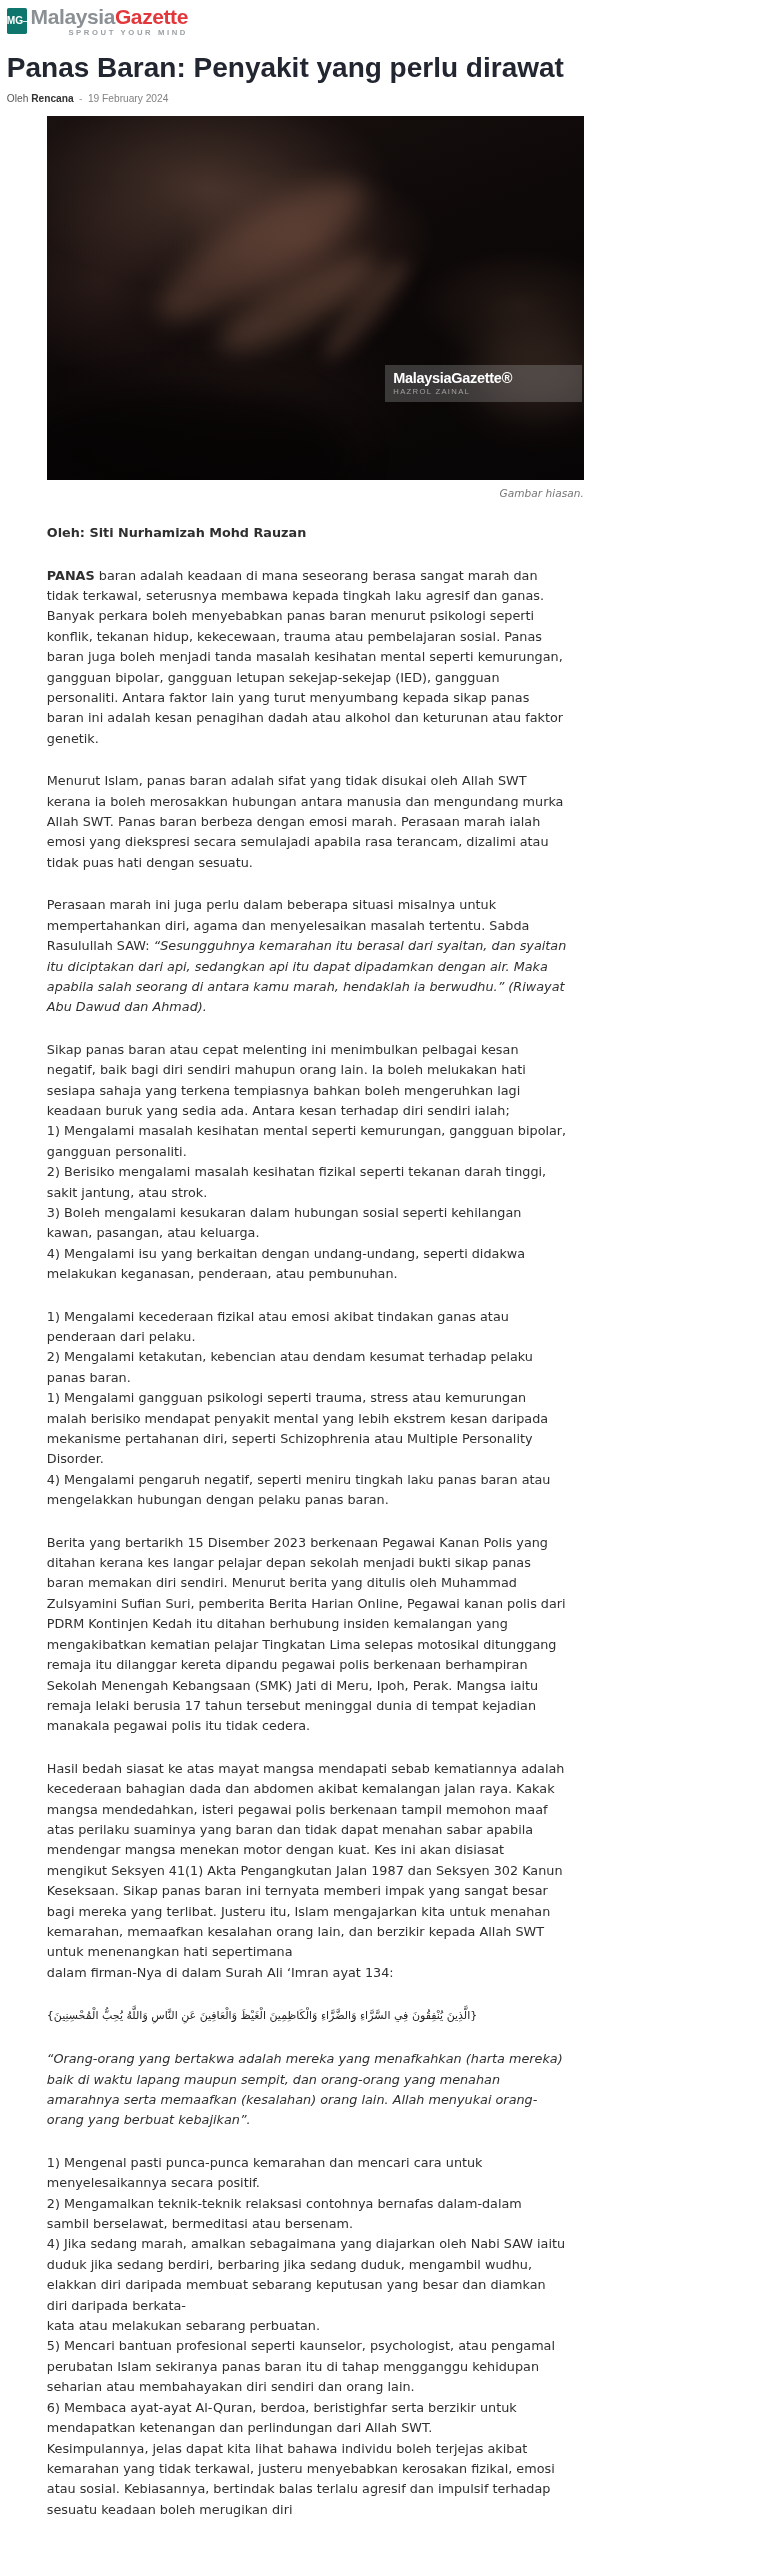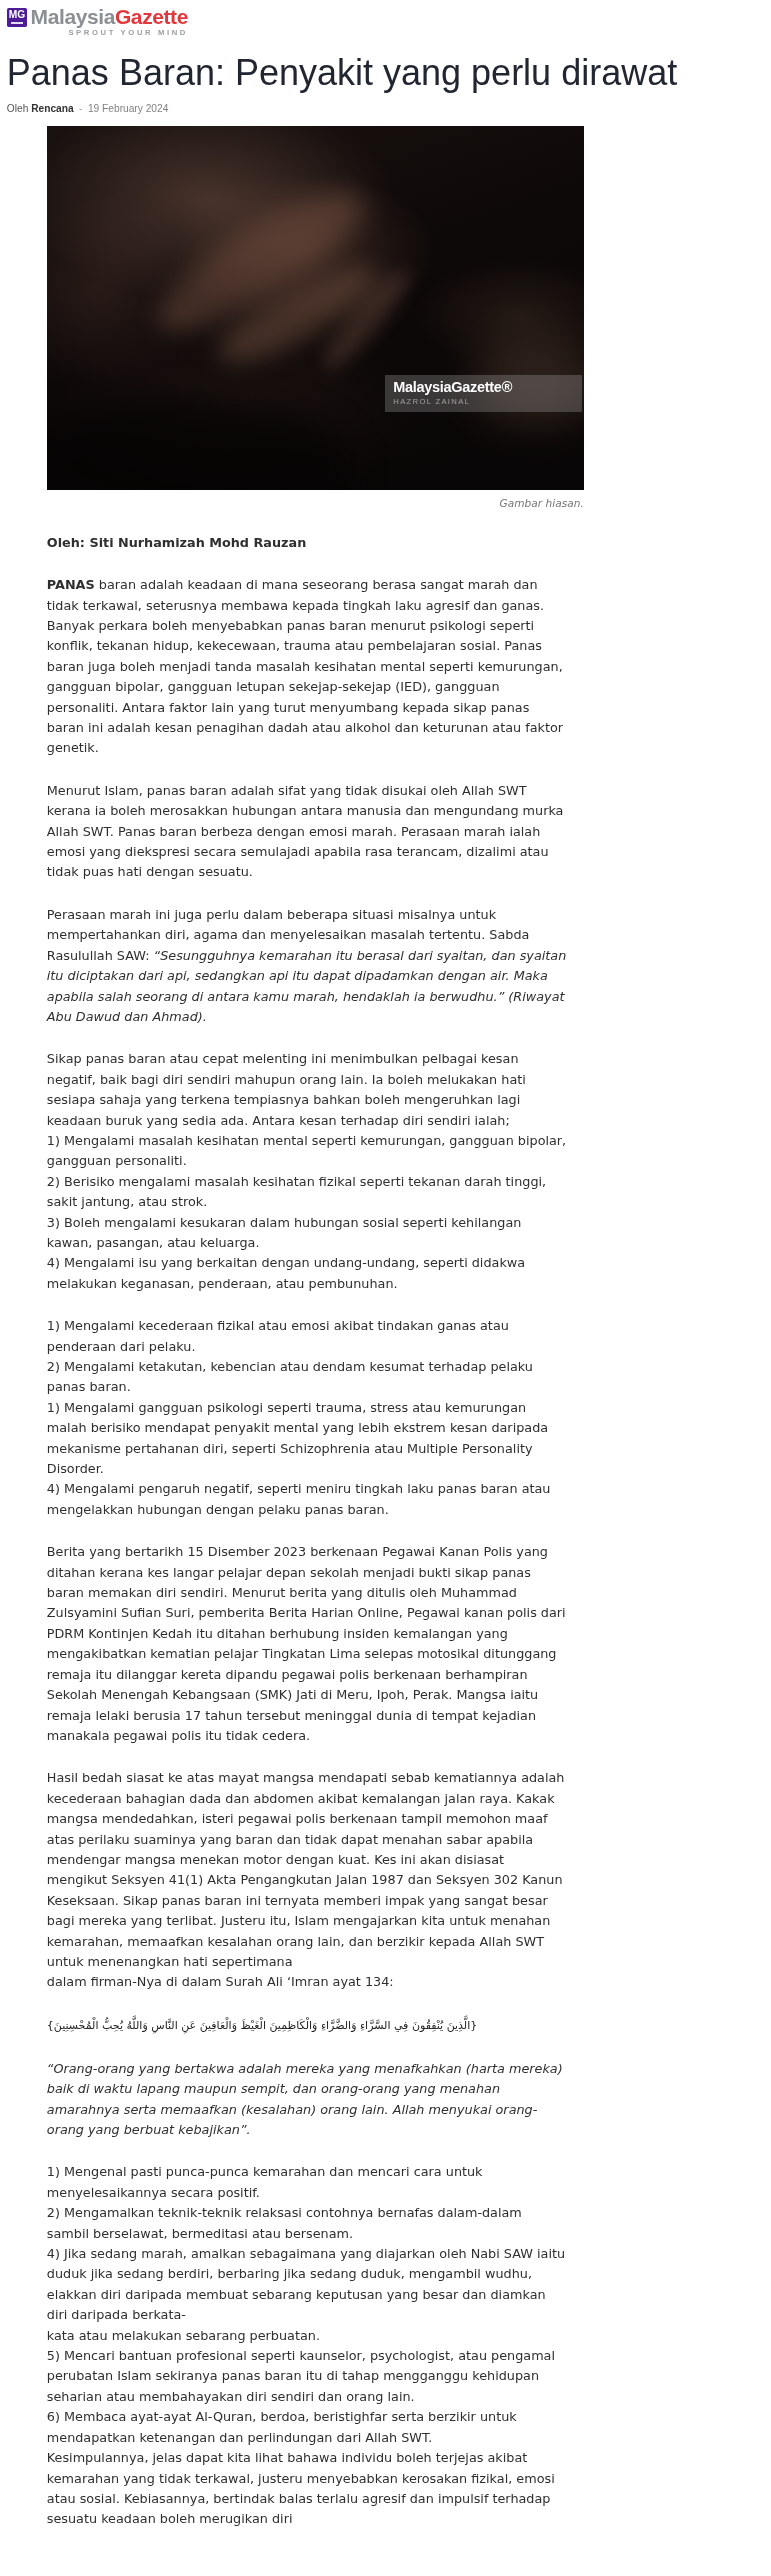--- a/index.html
+++ b/index.html
@@ -7,43 +7,43 @@
     width:771px;
     font-family:"DejaVu Sans",sans-serif;
     color:#2f2f2f;
     -webkit-font-smoothing:antialiased;
   }
   .page{padding:6.8px 8.5px 20.4px 6.8px;}
 
   
   .logo-row{display:flex;align-items:flex-start;height:36px;}
   .logo-badge{
-    width:20.4px;height:19px;background:#4c1d95;border-radius:1.7px;
+    width:20.4px;height:26px;background:#0f766e;border-radius:1.7px;
     color:#fff;font-family:"Liberation Sans",sans-serif;font-weight:700;
-    font-size:10.2px;display:flex;flex-direction:column;align-items:center;justify-content:center;
+    font-size:10.2px;display:flex;flex-direction:row;align-items:center;justify-content:center;
     line-height:1;margin-top:0.9px;
   }
   .logo-badge .mini-bar{width:12px;height:1.7px;background:rgba(255,255,255,.85);margin-top:1.7px;}
   .logo-text{margin-left:3.4px;display:inline-block;}
   .logo-name{
     font-family:"Liberation Sans",sans-serif;font-weight:700;
     font-size:21px;line-height:20.4px;letter-spacing:-0.4px;white-space:nowrap;
   }
   .logo-name .gray{color:#8b9094;}
   .logo-name .red{color:#e2383c;}
   .logo-tagline{
     font-family:"Liberation Sans",sans-serif;
     font-size:7.7px;letter-spacing:2.6px;color:#9aa0a4;font-weight:700;
     text-align:right;margin-top:0.9px;
   }
 
   
   .page-title{
     font-family:"Liberation Sans",sans-serif;
-    font-weight:400;font-size:36px;line-height:1.2;color:#222630;
+    font-weight:700;font-size:28px;line-height:1.2;color:#222630;
     margin:8.5px 0 0 0;
   }
   .byline{
     margin-top:8.5px;font-family:"Liberation Sans",sans-serif;
     font-size:10.2px;color:#828282;
   }
   .byline .prefix{color:#555;}
   .byline .author{color:#333;font-weight:700;cursor:pointer;}
   .byline .sep{margin:0 2.6px;color:#999;}
 

